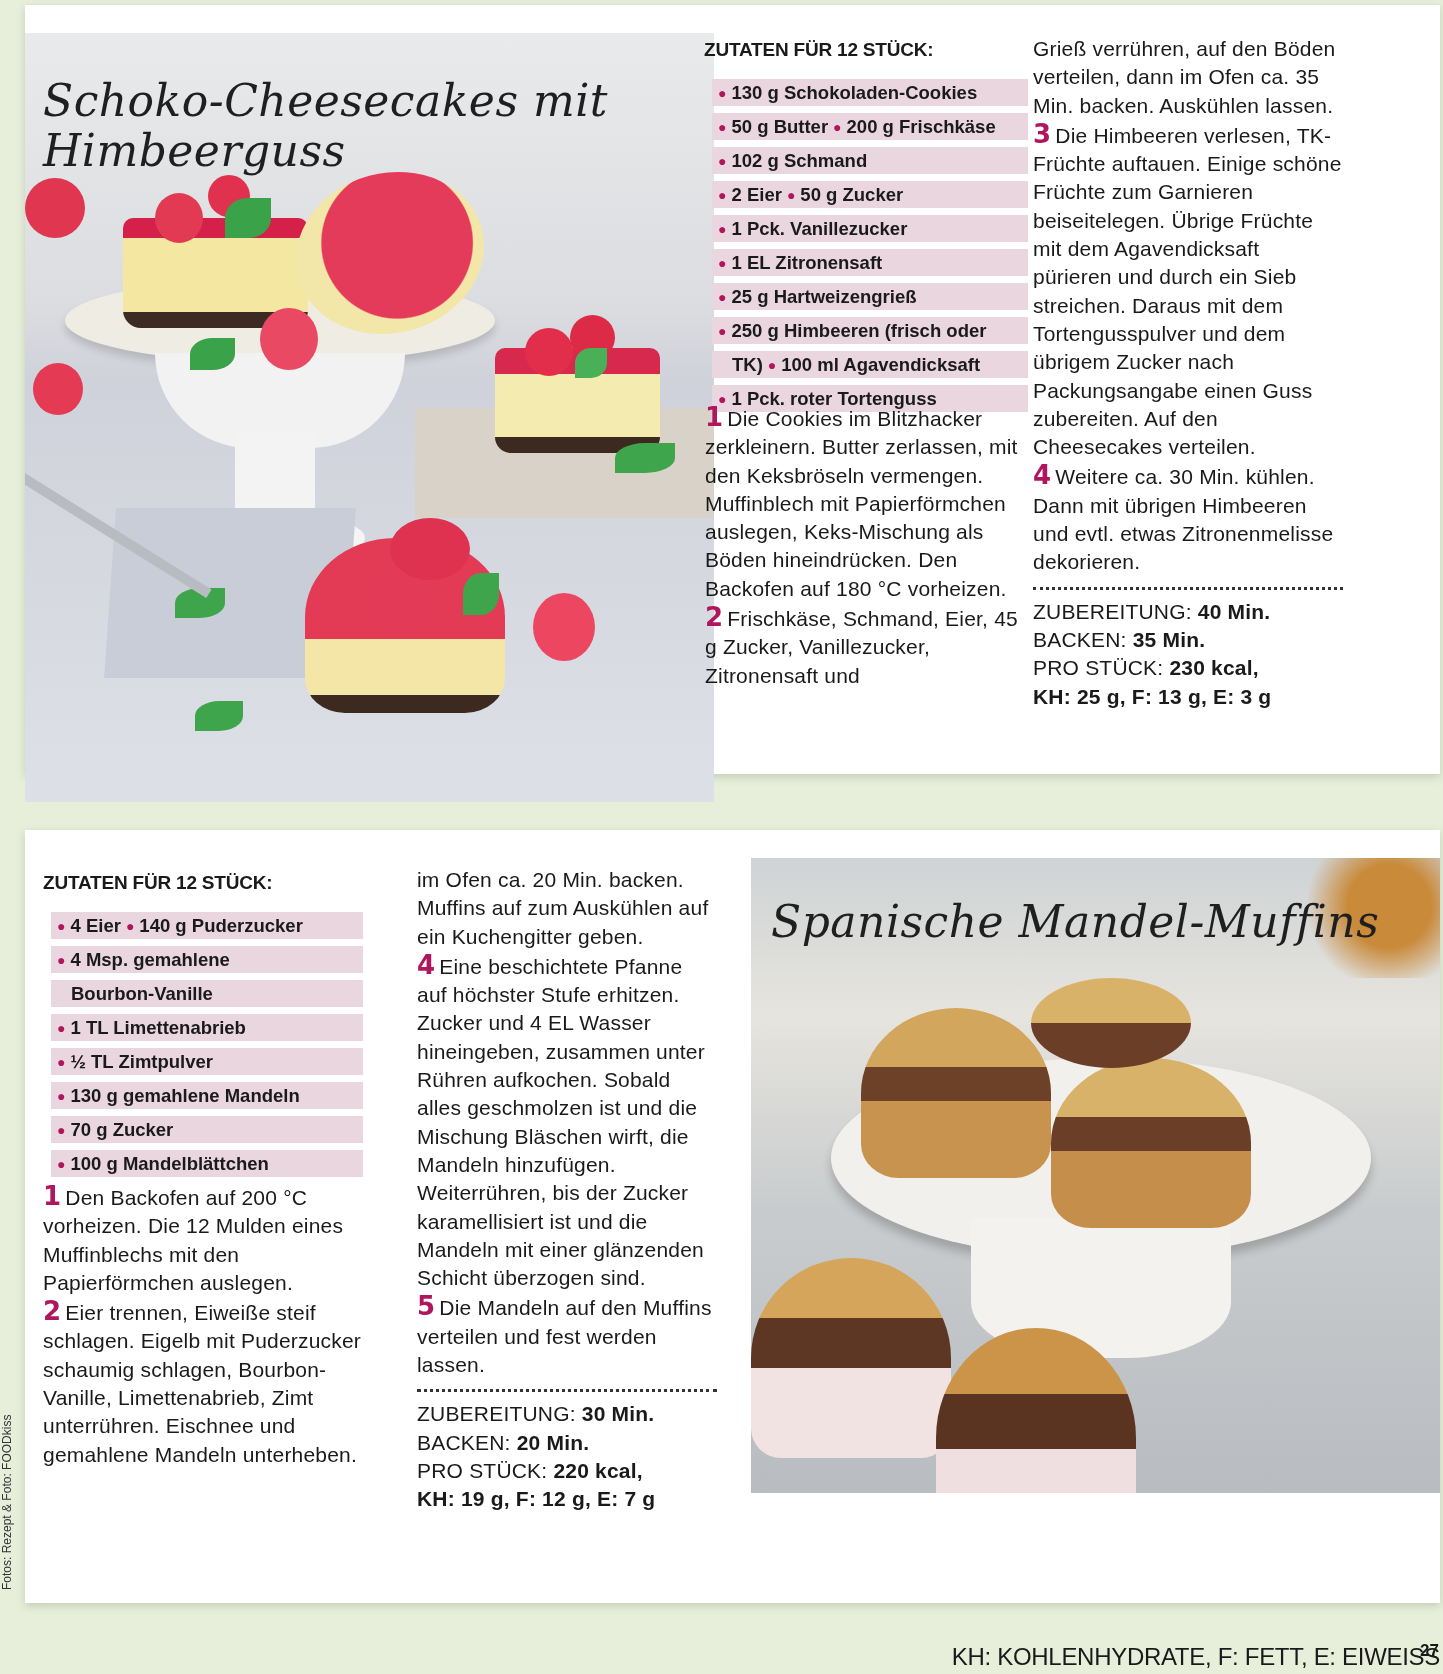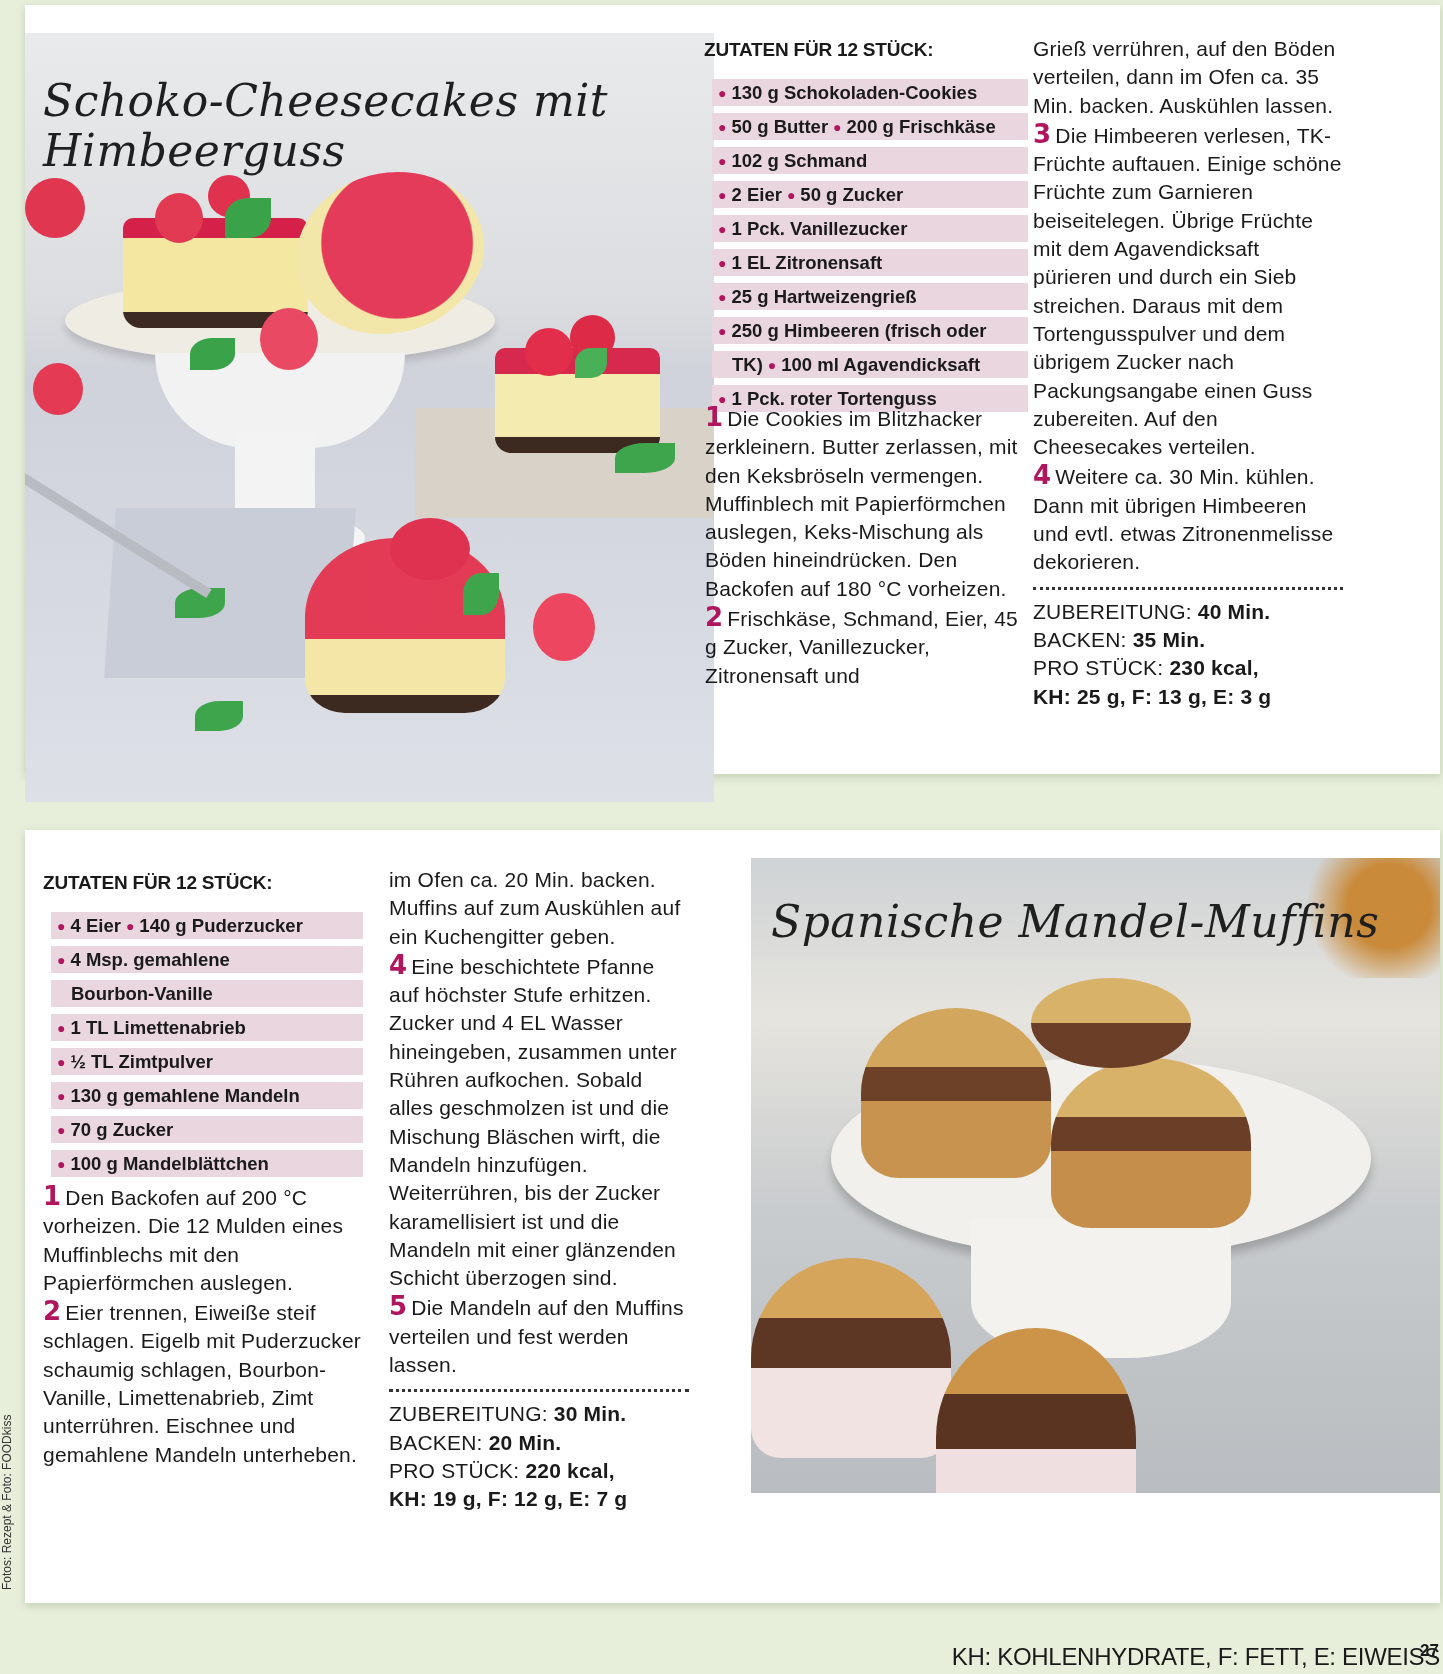--- a/index.html
+++ b/index.html
@@ -113,21 +113,21 @@
       <li><span class="dot">●</span><span>½ TL Zimtpulver</span></li>
       <li><span class="dot">●</span><span>130 g gemahlene Mandeln</span></li>
       <li><span class="dot">●</span><span>70 g Zucker</span></li>
       <li><span class="dot">●</span><span>100 g Mandelblättchen</span></li>
     </ul>
 
   <div class="col" id="steps2a" style="left:18px;top:352px;width:320px;">
       <p><span class="num">1</span><span>Den Backofen auf 200 °C vorheizen. Die 12 Mulden eines Muffinblechs mit den Papierförmchen auslegen.</span></p>
       <p><span class="num">2</span><span>Eier trennen, Eiweiße steif schlagen. Eigelb mit Puderzucker schaumig schlagen, Bourbon-Vanille, Limettenabrieb, Zimt unterrühren. Eischnee und gemahlene Mandeln unterheben.</span></p>
     </div>
-  <div class="col" id="steps2b" style="left:364px;top:36px;width:300px;">
+  <div class="col" id="steps2b" style="left:392px;top:36px;width:300px;">
       <p><span>im Ofen ca. 20 Min. backen. Muffins auf zum Auskühlen auf ein Kuchengitter geben.</span></p>
       <p><span class="num">4</span><span>Eine beschichtete Pfanne auf höchster Stufe erhitzen. Zucker und 4 EL Wasser hineingeben, zusammen unter Rühren aufkochen. Sobald alles geschmolzen ist und die Mischung Bläschen wirft, die Mandeln hinzufügen. Weiterrühren, bis der Zucker karamellisiert ist und die Mandeln mit einer glänzenden Schicht überzogen sind.</span></p>
       <p><span class="num">5</span><span>Die Mandeln auf den Muffins verteilen und fest werden lassen.</span></p>
       <div class="meta">
         <div class="dots"></div>
         <div>ZUBEREITUNG: <b>30 Min.</b></div>
         <div>BACKEN: <b>20 Min.</b></div>
         <div>PRO STÜCK: <b>220 kcal,</b></div>
         <div><b>KH: 19 g, F: 12 g, E: 7 g</b></div>
       </div>

